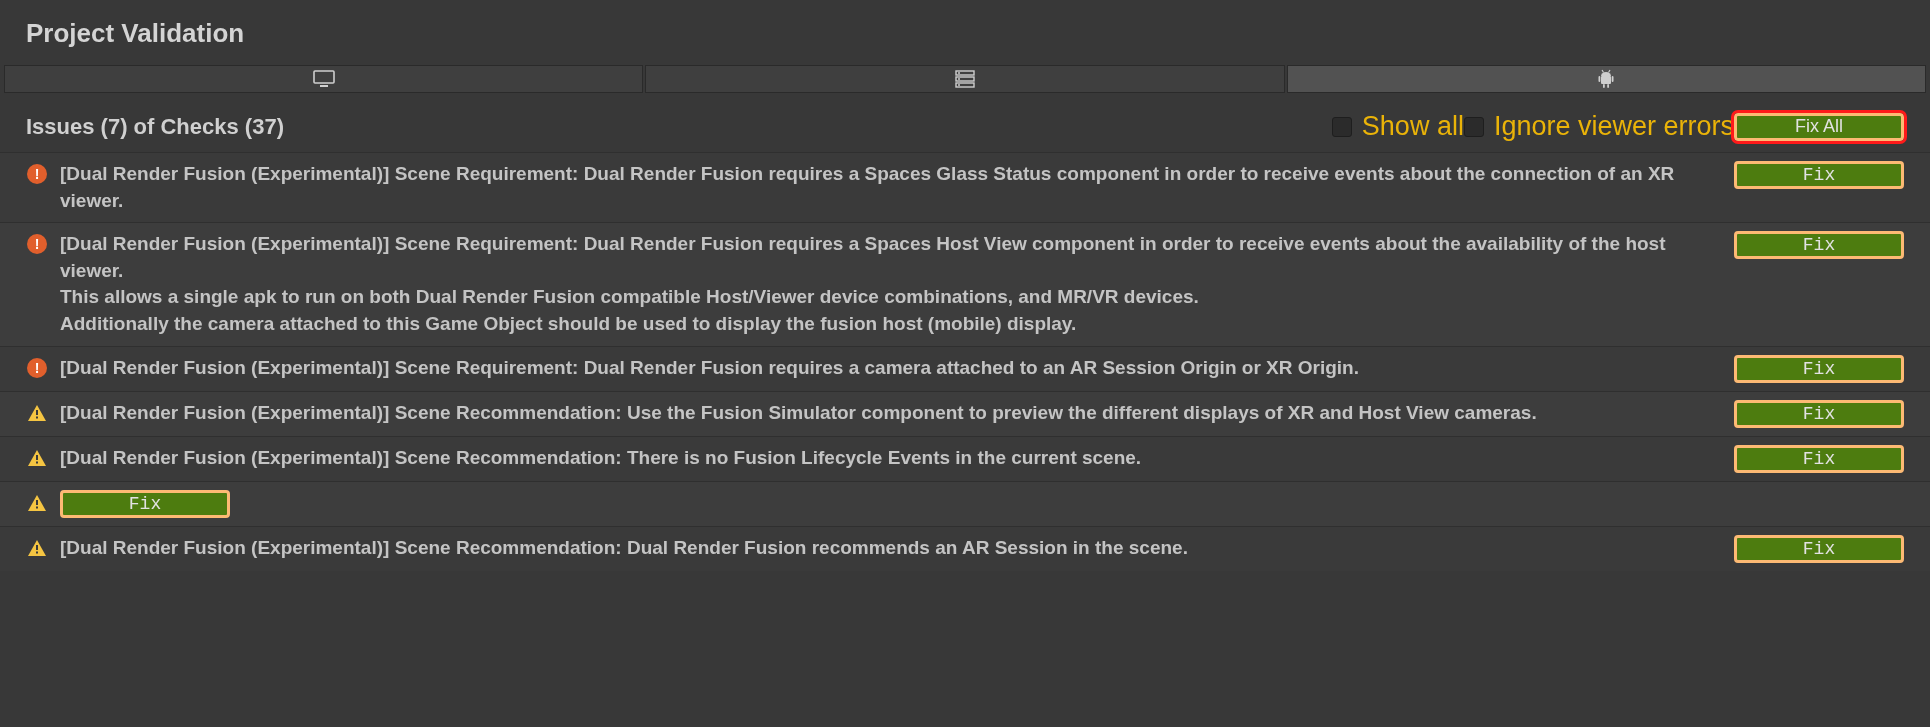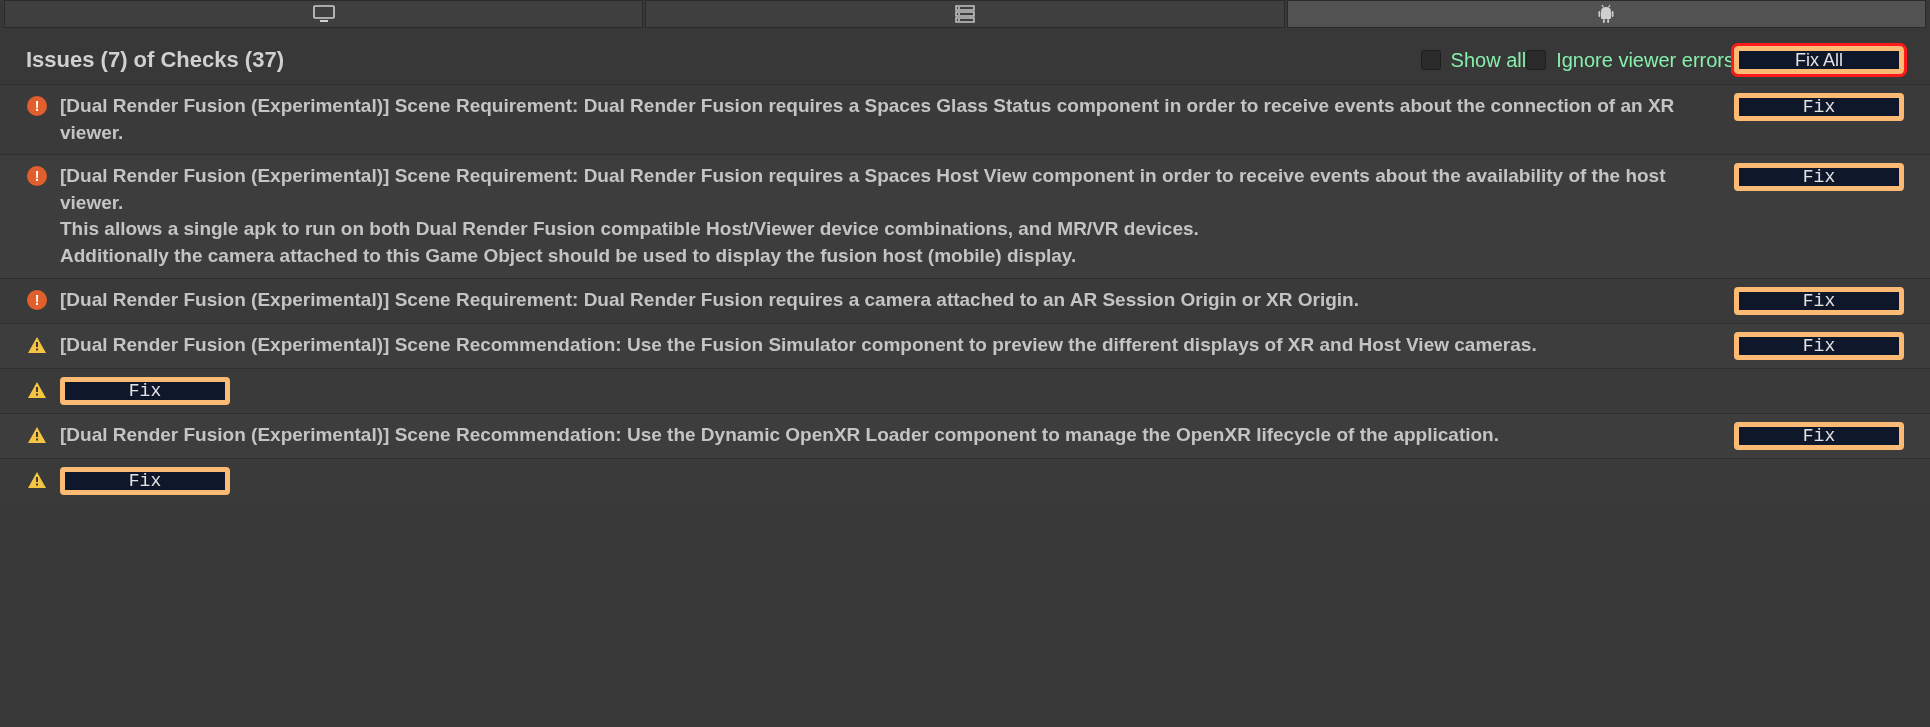--- a/index.html
+++ b/index.html
@@ -48,34 +48,34 @@
   .toolbar .heading {
     font-size: 22px;
     font-weight: 600;
     color: #d0d0d0;
     flex: 1;
   }
   .checkbox-wrap {
     display: flex;
     align-items: center;
     gap: 10px;
-    font-size: 20px;
-    color: #86efac;
+    font-size: 27px;
+    color: #eab308;
   }
   .checkbox {
     width: 20px;
     height: 20px;
     border-radius: 3px;
     background: #2b2b2b;
     border: 1px solid #1e1e1e;
     display: inline-block;
   }
   .btn {
-    background: #0f172a;
-    border: 5px solid #fdba74;
+    background: #4d7c0f;
+    border: 3px solid #fdba74;
     color: #e2e2e2;
     font-size: 18px;
     height: 28px;
     min-width: 150px;
     border-radius: 4px;
     display: inline-flex;
     align-items: center;
     justify-content: center;
     user-select: none;
   }
@@ -135,20 +135,21 @@
     content: "!"; color: #fff; font-weight: bold; font-size: 14px;
   }
   
   .ico-warn svg { display: block; }
 </style>
 </head>
 <body>
 
 <div class="window">
 
+  <div class="title">Project Validation</div>
 
   <div class="tabs">
     <div class="tab">
       <span>
         <svg width="22" height="18" viewBox="0 0 22 18">
           <rect x="1" y="1" width="20" height="12" rx="1" fill="none" stroke="#cfcfcf" stroke-width="1.6"></rect>
           <rect x="7" y="15" width="8" height="2" fill="#cfcfcf"></rect>
         </svg>
       </span>
     </div>
@@ -244,48 +245,49 @@
       <div class="issue-row">
         <div class="issue-icon">
           <span class="ico-warn">
             <svg width="20" height="18" viewBox="0 0 20 18">
               <path d="M10 1 L19 17 L1 17 Z" fill="#f5c542"></path>
               <rect x="9" y="6" width="2" height="5" fill="#3a3a3a"></rect>
               <rect x="9" y="12.5" width="2" height="2" fill="#3a3a3a"></rect>
             </svg>
           </span>
         </div>
-        <div class="issue-fix">
-          <div class="btn">Fix</div>
-        </div>
-      </div>
-      <div class="issue-row">
-        <div class="issue-icon">
-          <span class="ico-warn">
-            <svg width="20" height="18" viewBox="0 0 20 18">
-              <path d="M10 1 L19 17 L1 17 Z" fill="#f5c542"></path>
-              <rect x="9" y="6" width="2" height="5" fill="#3a3a3a"></rect>
-              <rect x="9" y="12.5" width="2" height="2" fill="#3a3a3a"></rect>
-            </svg>
-          </span>
-        </div>
-        <div class="issue-text">[Dual Render Fusion (Experimental)] Scene Recommendation: Use the Dynamic OpenXR Loader component to manage the OpenXR lifecycle of the application.</div>
-        <div class="issue-fix">
-          <div class="btn">Fix</div>
-        </div>
-      </div>
-      <div class="issue-row">
-        <div class="issue-icon">
-          <span class="ico-warn">
-            <svg width="20" height="18" viewBox="0 0 20 18">
-              <path d="M10 1 L19 17 L1 17 Z" fill="#f5c542"></path>
-              <rect x="9" y="6" width="2" height="5" fill="#3a3a3a"></rect>
-              <rect x="9" y="12.5" width="2" height="2" fill="#3a3a3a"></rect>
-            </svg>
-          </span>
-        </div>
+        <div class="issue-text">[Dual Render Fusion (Experimental)] Scene Recommendation: There is no Fusion Lifecycle Events in the current scene.</div>
+        <div class="issue-fix">
+          <div class="btn">Fix</div>
+        </div>
+      </div>
+      <div class="issue-row">
+        <div class="issue-icon">
+          <span class="ico-warn">
+            <svg width="20" height="18" viewBox="0 0 20 18">
+              <path d="M10 1 L19 17 L1 17 Z" fill="#f5c542"></path>
+              <rect x="9" y="6" width="2" height="5" fill="#3a3a3a"></rect>
+              <rect x="9" y="12.5" width="2" height="2" fill="#3a3a3a"></rect>
+            </svg>
+          </span>
+        </div>
+        <div class="issue-fix">
+          <div class="btn">Fix</div>
+        </div>
+      </div>
+      <div class="issue-row">
+        <div class="issue-icon">
+          <span class="ico-warn">
+            <svg width="20" height="18" viewBox="0 0 20 18">
+              <path d="M10 1 L19 17 L1 17 Z" fill="#f5c542"></path>
+              <rect x="9" y="6" width="2" height="5" fill="#3a3a3a"></rect>
+              <rect x="9" y="12.5" width="2" height="2" fill="#3a3a3a"></rect>
+            </svg>
+          </span>
+        </div>
+        <div class="issue-text">[Dual Render Fusion (Experimental)] Scene Recommendation: Dual Render Fusion recommends an AR Session in the scene.</div>
         <div class="issue-fix">
           <div class="btn">Fix</div>
         </div>
       </div>
     </div>
 
 </div>
 
 </body></html>

